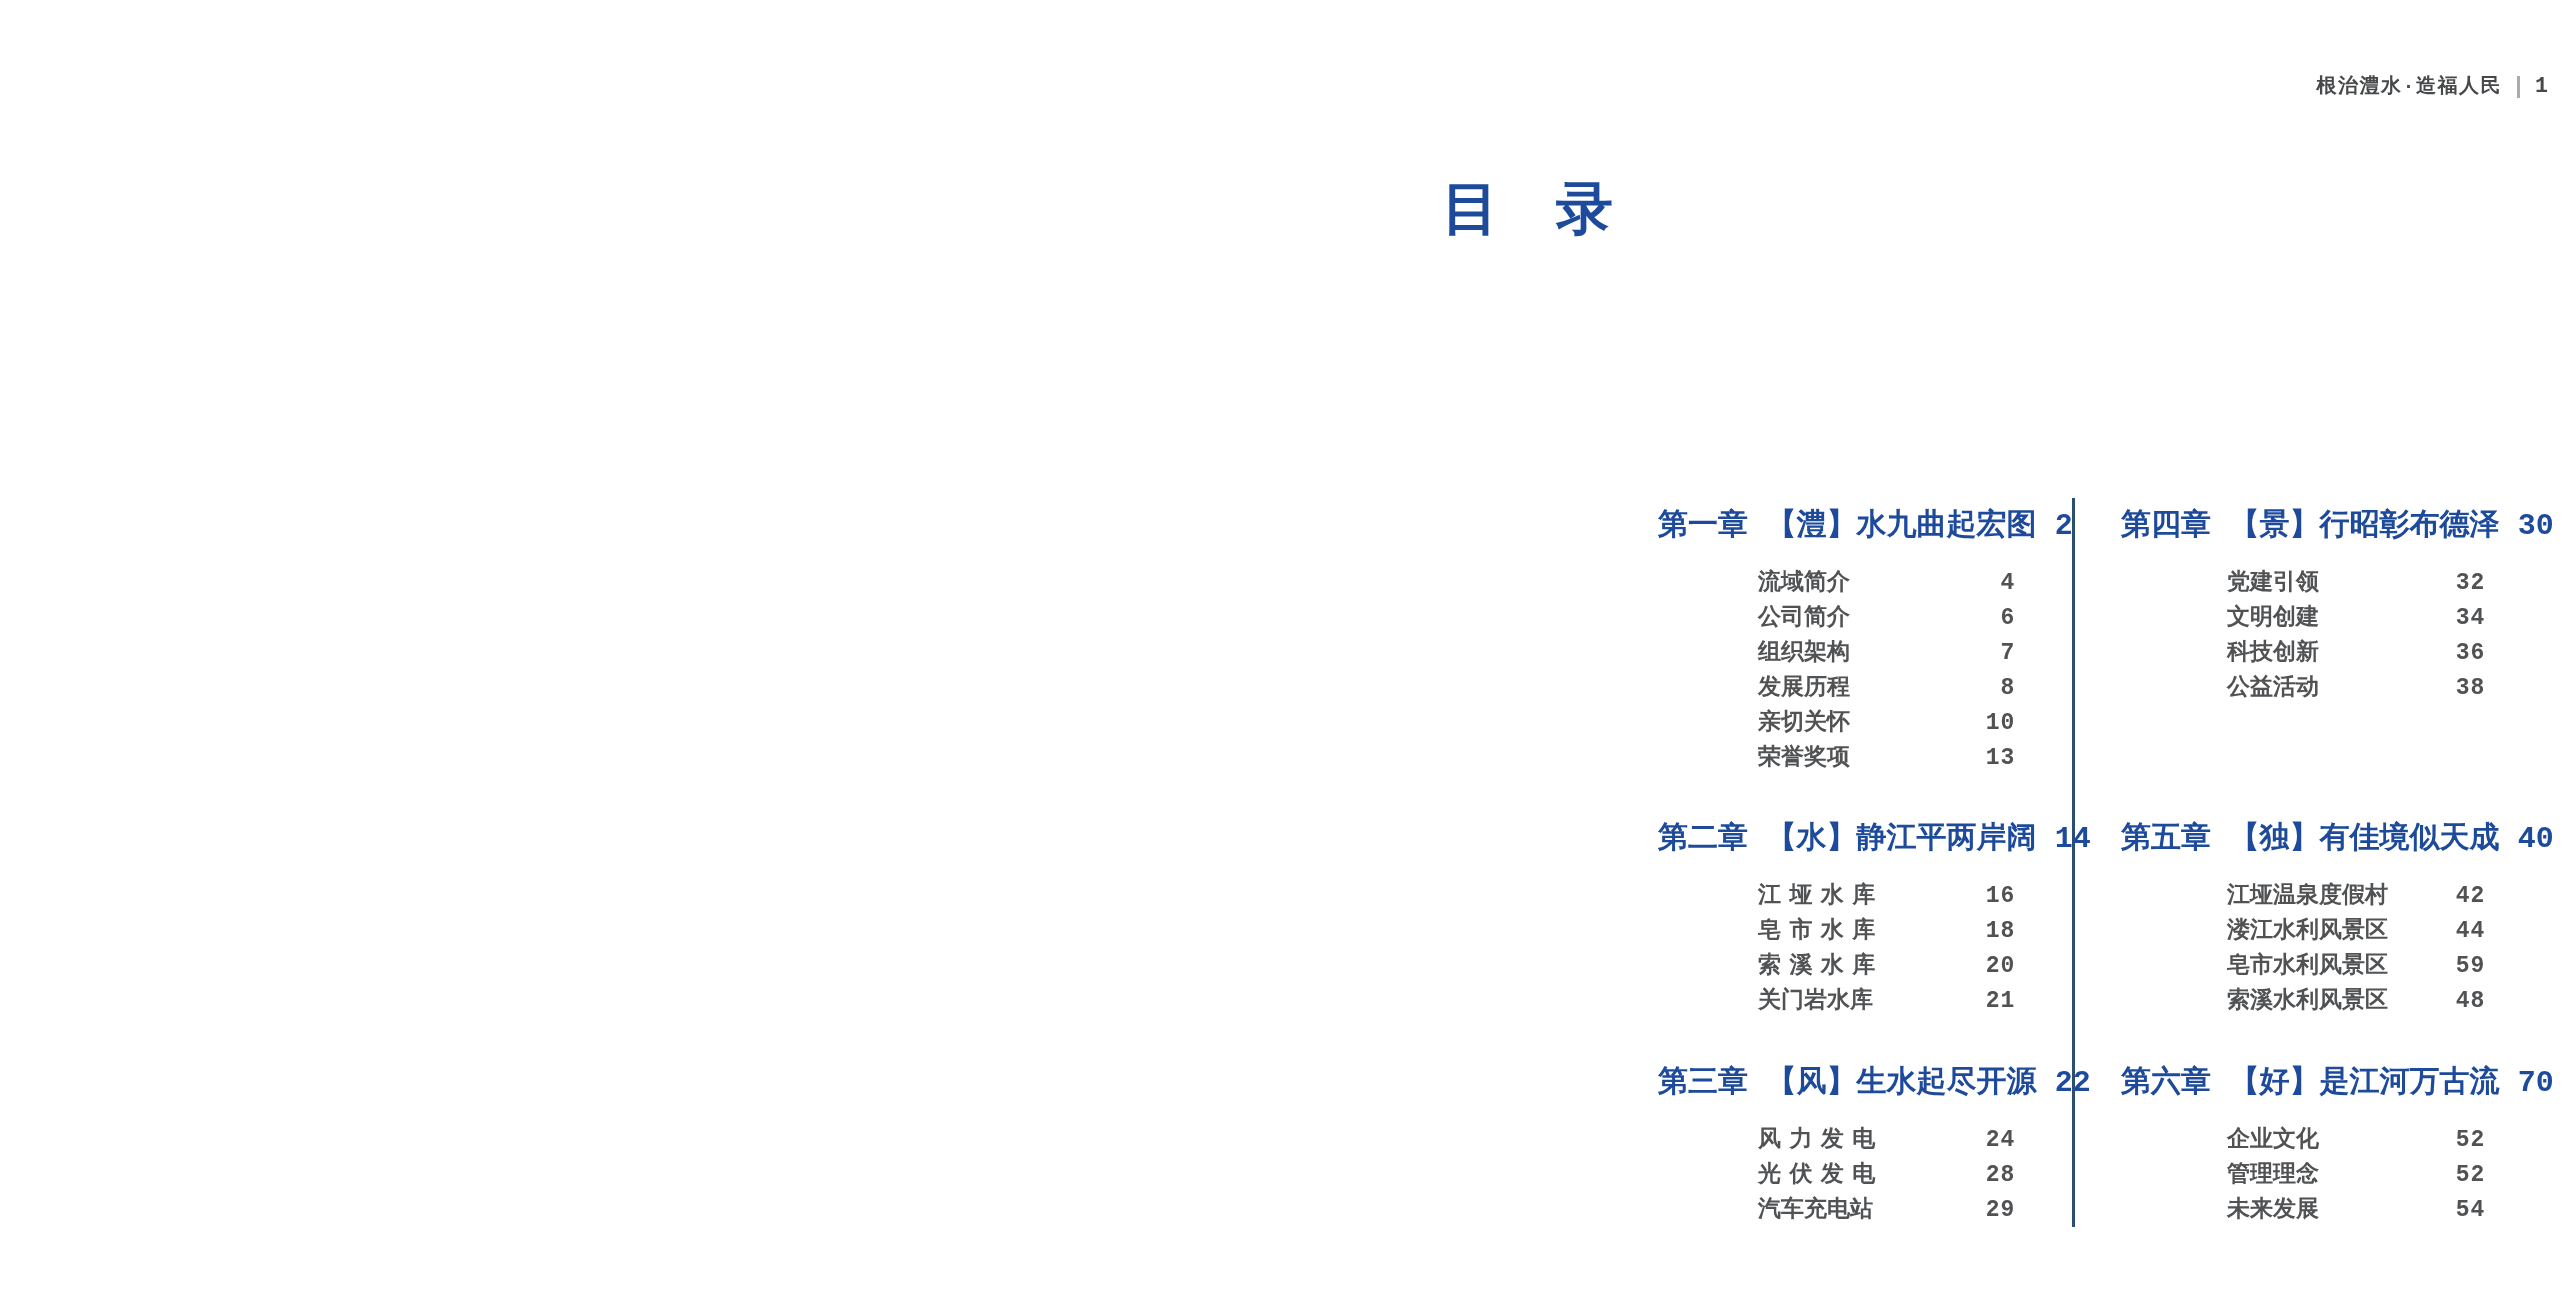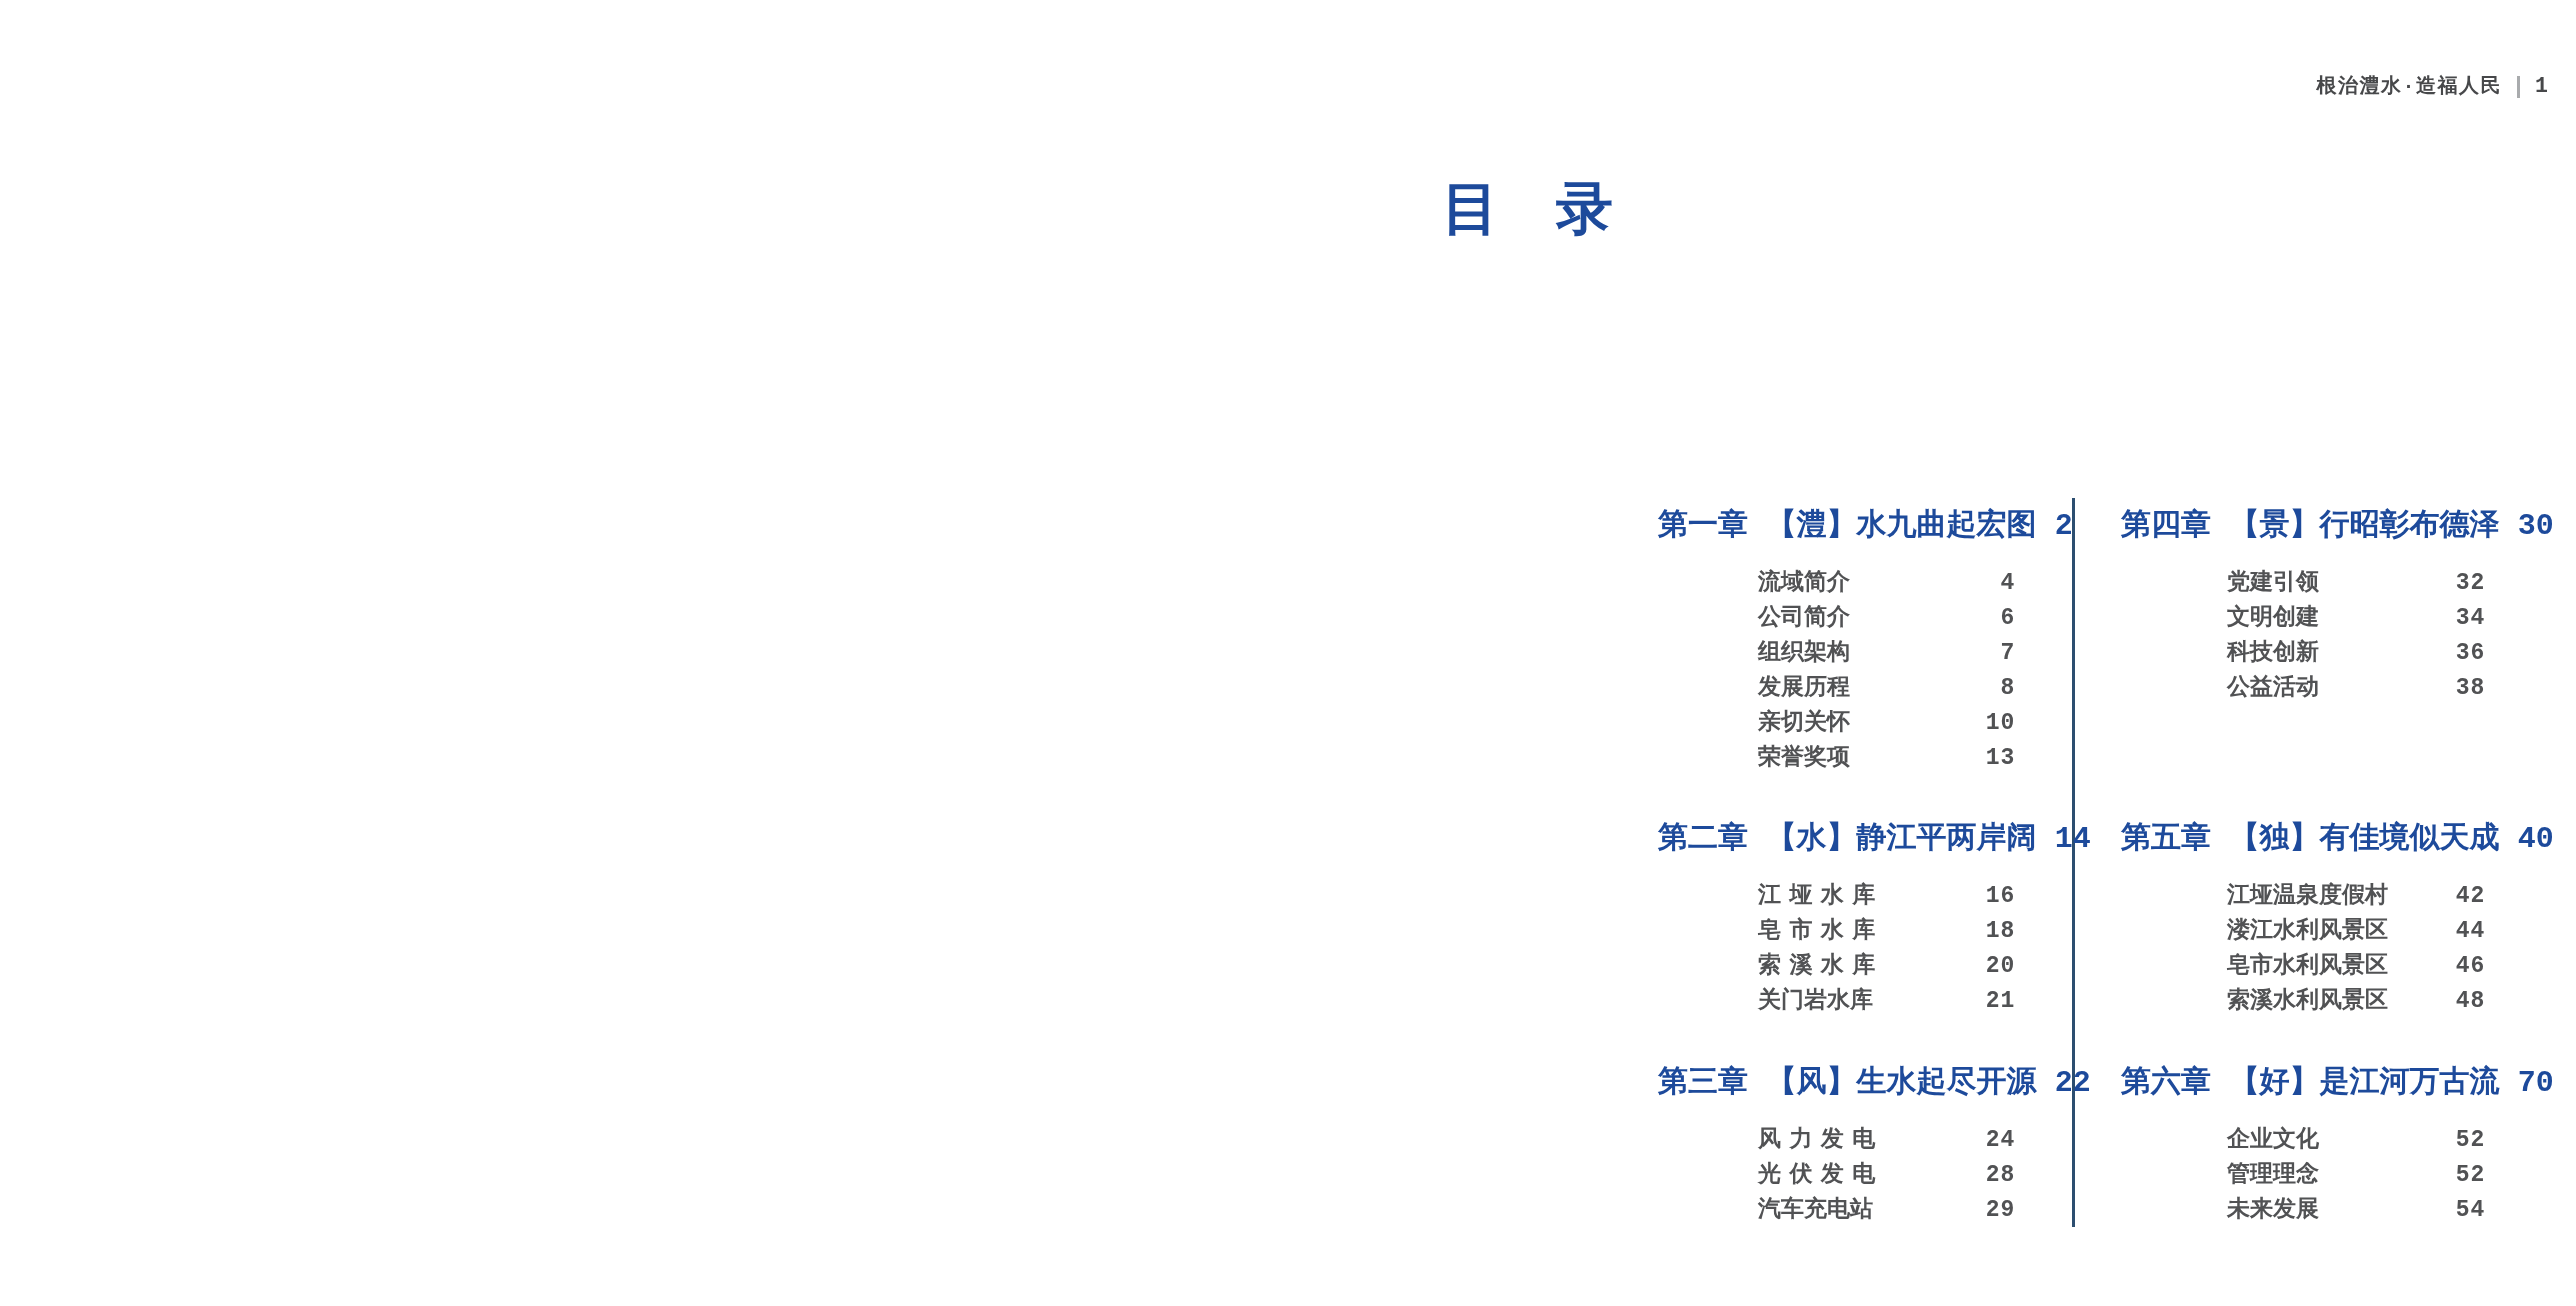--- a/index.html
+++ b/index.html
@@ -193,21 +193,21 @@
           <li class="item-row">
             <span class="item-name">江垭温泉度假村</span>
             <span class="item-page">42</span>
           </li>
           <li class="item-row">
             <span class="item-name">溇江水利风景区</span>
             <span class="item-page">44</span>
           </li>
           <li class="item-row">
             <span class="item-name">皂市水利风景区</span>
-            <span class="item-page">46</span>
+            <span class="item-page">59</span>
           </li>
           <li class="item-row">
             <span class="item-name">索溪水利风景区</span>
             <span class="item-page">48</span>
           </li>
         </ul>
       </section>
       <section class="chapter" style="top: 1066px;">
         <div class="chapter-row">
           <span class="ch-label">第六章</span>

